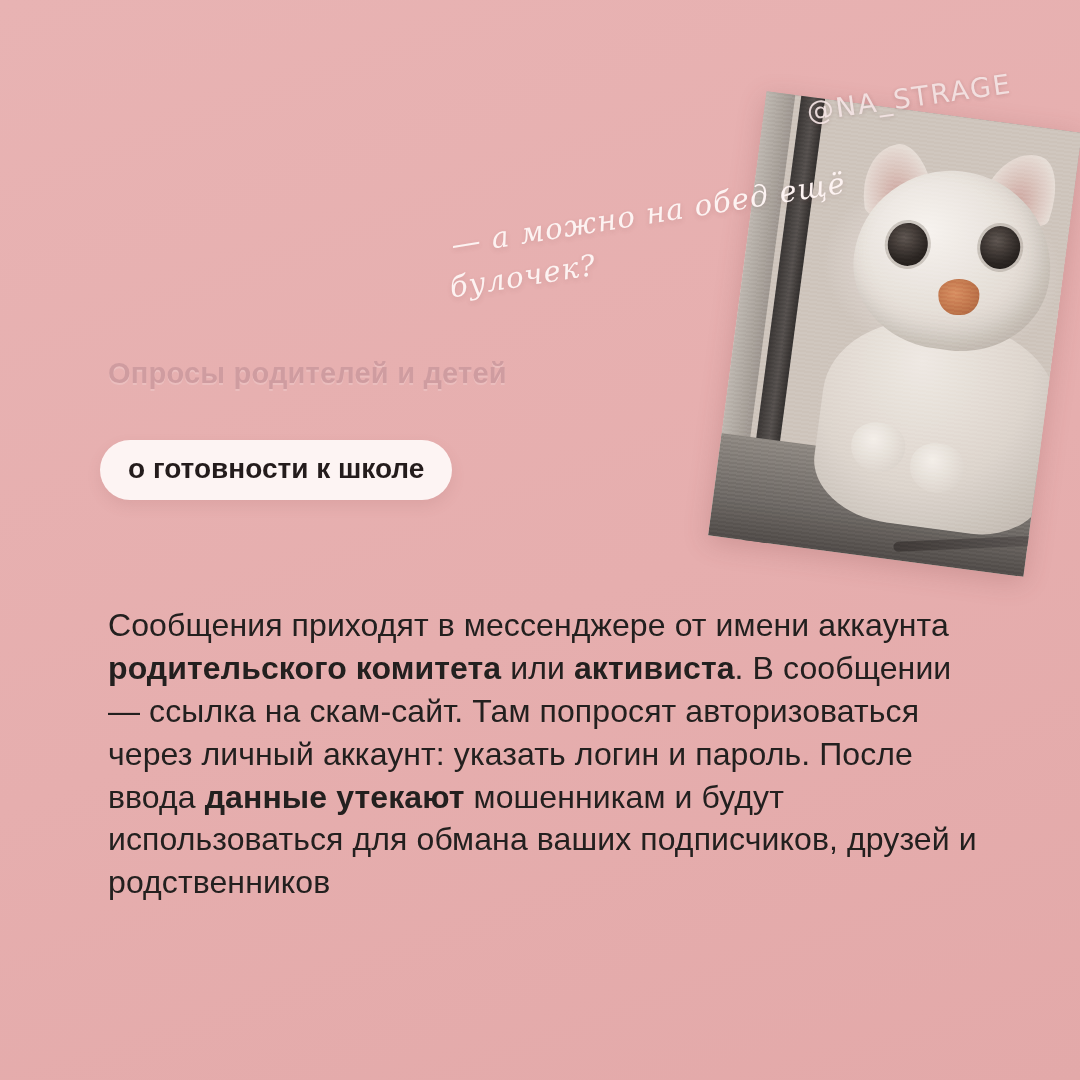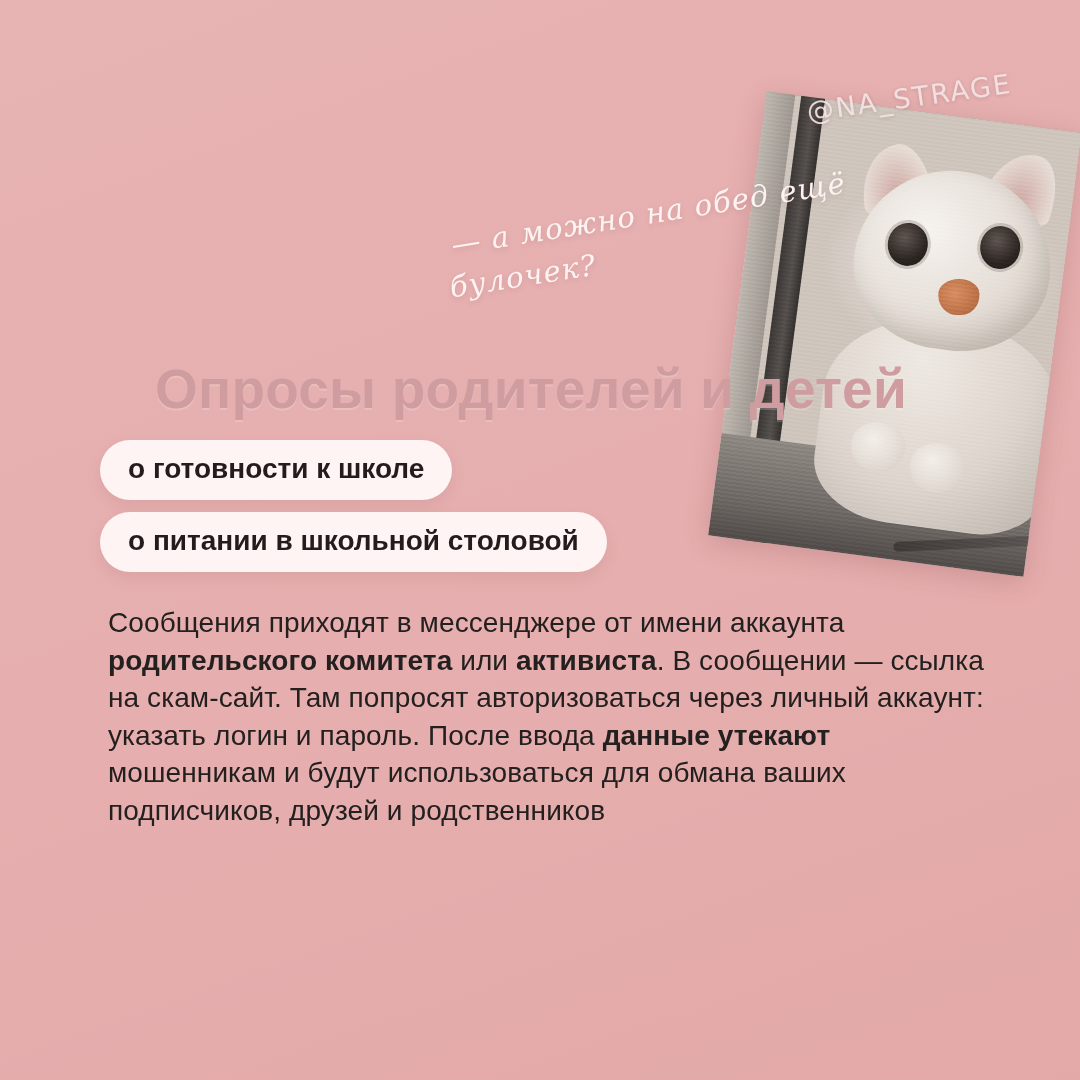--- a/index.html
+++ b/index.html
@@ -174,27 +174,26 @@
     letter-spacing: 1.2px;
     text-shadow: 0 2px 5px rgba(130,70,70,.18);
   }
   .note .l2 { display: block; margin-left: -8px; }
 
   
   .headline {
     position: absolute;
     left: 108px;
     top: 357px;
-    font-size: 55px;
+    font-size: 29px;
     font-weight: bold;
     color: #cf9ca0;
     letter-spacing: .2px;
     text-shadow: 0 2px 0 rgba(255,255,255,.18);
     white-space: nowrap;
-    margin-left: 47px;
   }
 
   
   .pill-row {
     position: absolute;
     left: 100px;
     display: flex;
     align-items: center;
     gap: 4px;
   }
@@ -210,21 +209,21 @@
     box-shadow: 0 6px 14px rgba(150,85,85,.13);
     white-space: nowrap;
   }
 
   
   .body-text {
     position: absolute;
     left: 108px;
     top: 604px;
     width: 880px;
-    font-size: 28px;
+    font-size: 32px;
     line-height: 1.34;
     color: #23201f;
     letter-spacing: .1px;
   }
   .body-text b { font-weight: bold; }
 </style>
 </head>
 <body>
 
 <div class="canvas">
@@ -253,21 +252,18 @@
   <div class="note">
     <span>— а можно на обед ещё</span>
     <span class="l2">булочек?</span>
   </div>
 
   <div class="headline">Опросы родителей и детей</div>
 
   <div class="pill-row r1">
     <div class="pill">о готовности к школе</div>
   </div>
-  <div class="pill-row r2">
-    <div class="pill">о питании в школьной столовой</div>
-  </div>
 
   <div class="body-text">
     <span>Сообщения приходят в мессенджере от имени аккаунта </span><b>родительского комитета</b><span> или </span><b>активиста</b><span>. В сообщении — ссылка на скам-сайт. Там попросят авторизоваться через личный аккаунт: указать логин и пароль. После ввода </span><b>данные утекают</b><span> мошенникам и будут использоваться для обмана ваших подписчиков, друзей и родственников</span>
   </div>
 
 </div>
 
 </body></html>

